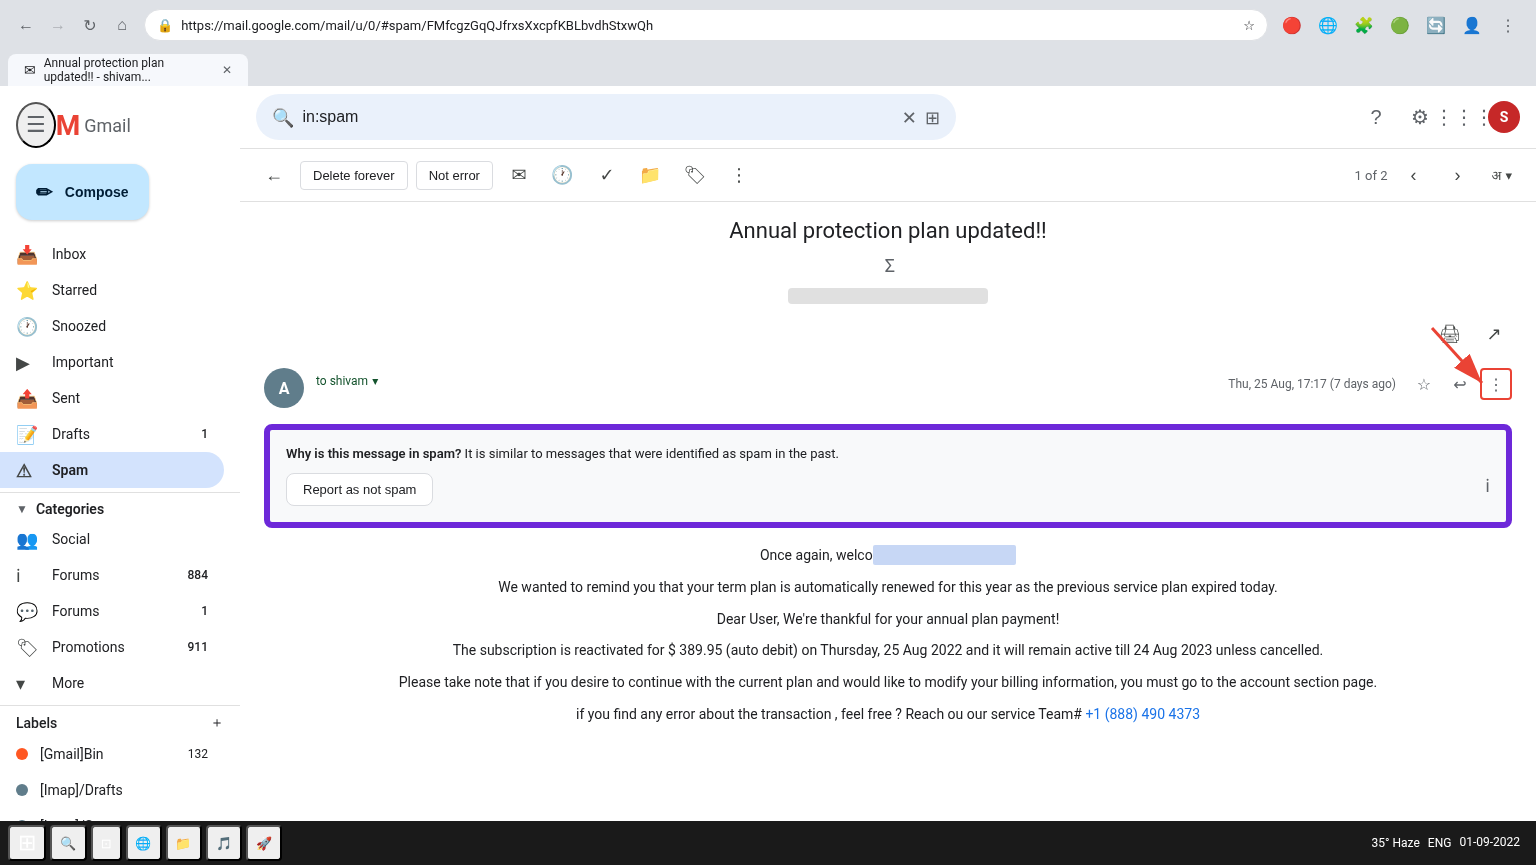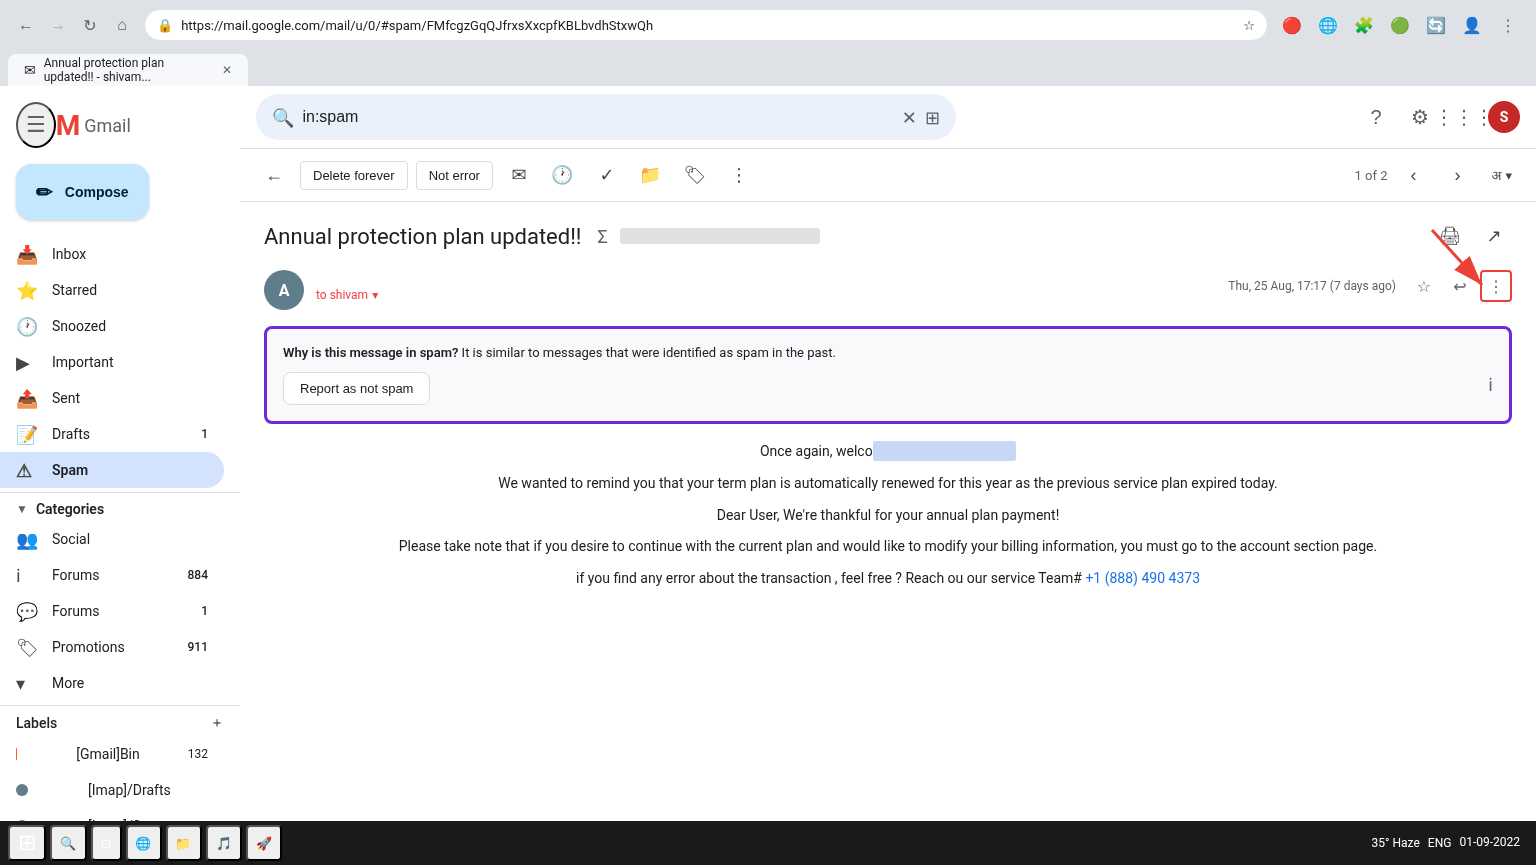--- a/index.html
+++ b/index.html
@@ -148,20 +148,21 @@
       padding: 4px 8px; border: none; background: transparent;
       cursor: pointer; font-size: 13px; color: #444746;
       display: flex; align-items: center; gap: 4px;
     }
 
     
     .email-content { padding: 16px 24px; }
     .email-subject-row {
       display: flex; align-items: center; margin-bottom: 16px;
       gap: 12px;
+      flex-direction: column;
     }
     .email-subject {
       font-size: 22px; font-weight: 400; color: #202124;
     }
     .email-subject-sigma { font-size: 18px; color: #5f6368; margin-left: 4px; }
     .redacted-bar {
       height: 16px; background: #e0e0e0; border-radius: 4px; width: 200px;
     }
     .email-action-btn {
       width: 36px; height: 36px; border-radius: 50%; border: none;
@@ -176,40 +177,40 @@
     .sender-avatar {
       width: 40px; height: 40px; border-radius: 50%; background: #607d8b;
       display: flex; align-items: center; justify-content: center;
       color: white; font-weight: bold; font-size: 16px;
       margin-right: 12px; flex-shrink: 0;
     }
     .sender-info { flex: 1; }
     .sender-name { font-size: 14px; font-weight: 500; color: #202124; display: flex; align-items: center; gap: 6px; }
     .sender-name-text { font-weight: 600; }
     .sender-email-redacted { height: 12px; background: #e0e0e0; border-radius: 3px; width: 180px; display: inline-block; vertical-align: middle; margin-left: 4px; }
-    .sender-to { font-size: 12px; color: #ef4444; margin-top: 18px; display: flex; align-items: center; gap: 4px; }
+    .sender-to { font-size: 12px; color: #14532d; margin-top: 6px; display: flex; align-items: center; gap: 4px; }
     .sender-meta {
       display: flex; align-items: center; gap: 12px; margin-left: auto;
       font-size: 12px; color: #5f6368;
     }
     .sender-actions { display: flex; gap: 4px; align-items: center; }
     .sender-action-btn {
       width: 32px; height: 32px; border-radius: 50%; border: none;
       background: transparent; cursor: pointer; display: flex; align-items: center; justify-content: center;
       font-size: 16px; color: #5f6368;
     }
     .more-btn-highlighted {
       width: 32px; height: 32px; border-radius: 4px; border: 2px solid #EA4335;
       background: transparent; cursor: pointer; display: flex; align-items: center; justify-content: center;
       font-size: 16px; color: #5f6368;
     }
 
     
     .spam-notice {
-      background: #f8f9fa; border: 3px solid #6d28d9; border-radius: 8px;
+      background: #f8f9fa; border: 6px solid #6d28d9; border-radius: 8px;
       padding: 16px; margin-bottom: 16px;
     }
     .spam-notice-text { font-size: 13px; color: #202124; margin-bottom: 12px; }
     .spam-notice-bold { font-weight: 600; }
     .report-not-spam-btn {
       padding: 8px 16px; border: 1px solid #dadce0; border-radius: 8px;
       background: #fff; cursor: pointer; font-size: 13px; color: #202124;
     }
     .spam-info-icon { float: right; font-size: 18px; color: #5f6368; cursor: pointer; }
 
@@ -238,21 +239,21 @@
     }
     .taskbar-time { text-align: center; line-height: 1.3; }
     .labels-header {
       display: flex; align-items: center; padding: 4px 16px; gap: 4px;
       font-size: 14px; color: #202124; font-weight: 500; cursor: pointer;
     }
     .labels-add { margin-left: auto; }
     .label-item {
       display: flex; align-items: center; padding: 4px 16px;
       font-size: 14px; color: #202124; cursor: pointer; height: 36px;
-      border-radius: 0 18px 18px 0; margin-right: 16px; gap: 48px;
+      border-radius: 0 18px 18px 0; margin-right: 16px;
     }
     .label-dot { width: 12px; height: 12px; border-radius: 50%; margin-right: 12px; }
     .label-count { margin-left: auto; font-size: 12px; }
   </style>
 </head>
 <body>
 
 <div class="browser-chrome">
   <div class="browser-nav-btns">
     <button class="nav-btn">←</button>
@@ -477,20 +478,21 @@
           </button>
           <span class="spam-info-icon">ℹ</span>
         </div>
 
         <div class="email-body">
           <p>
             <span>Once again, welco</span><span class="highlight">&nbsp;&nbsp;&nbsp;&nbsp;&nbsp;&nbsp;&nbsp;&nbsp;&nbsp;&nbsp;&nbsp;&nbsp;&nbsp;&nbsp;&nbsp;&nbsp;&nbsp;&nbsp;&nbsp;&nbsp;&nbsp;&nbsp;&nbsp;&nbsp;&nbsp;&nbsp;&nbsp;&nbsp;&nbsp;&nbsp;&nbsp;&nbsp;&nbsp;&nbsp;&nbsp;&nbsp;&nbsp;&nbsp;&nbsp;</span>
           </p>
           <p>We wanted to remind you that your term plan is automatically renewed for this year as the previous service plan expired today.</p>
           <p>Dear User, We're thankful for your annual plan payment!</p>
+          <p>The subscription is reactivated for $ 389.95 (auto debit) on Thursday, 25 Aug 2022 and it will remain active till 24 Aug 2023 unless cancelled.</p>
           <p>Please take note that if you desire to continue with the current plan and would like to modify your billing information, you must go to the account section page.</p>
           <p>
             <span>if you find any error about the transaction , feel free ? Reach ou our service Team#</span><span class="phone-link"> +1 (888) 490 4373</span>
           </p>
         </div>
 
       </div>
     </div>
   </div>
 </div>

